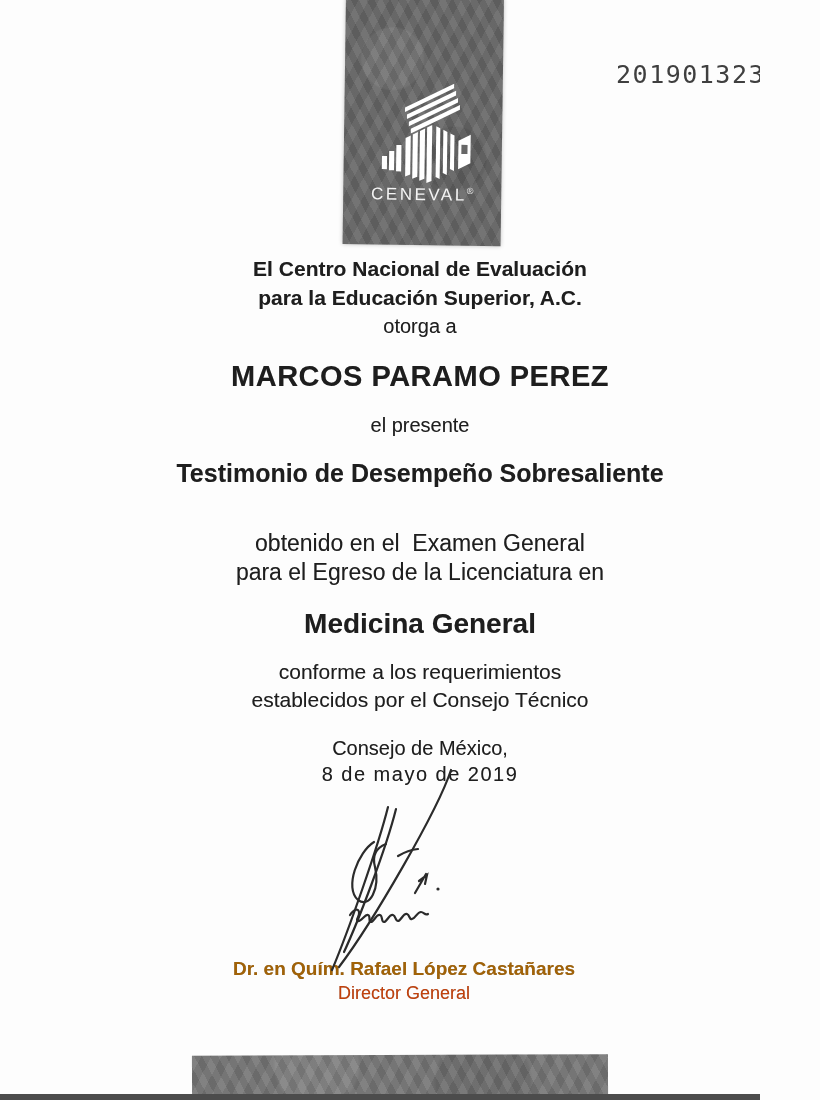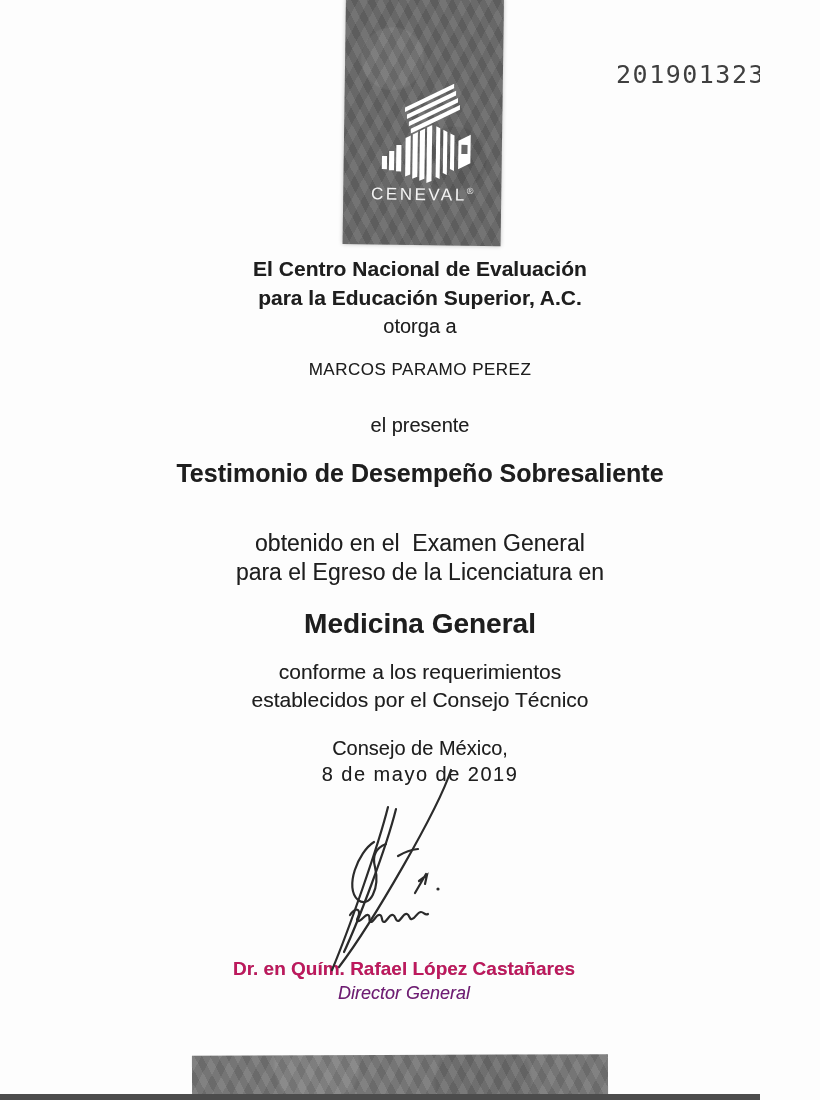--- a/index.html
+++ b/index.html
@@ -40,32 +40,32 @@
   }
   .brand sup{font-size:9px;letter-spacing:0;}
 
   
   .tline{position:absolute;left:20px;width:800px;text-align:center;
     text-shadow:0 0 .6px rgba(30,30,30,.35);}
   .tline2{position:absolute;left:4px;width:800px;text-align:center;
     text-shadow:0 0 .6px rgba(30,30,30,.35);}
   .institution{top:254px;font-size:21px;line-height:29px;font-weight:bold;}
   .grants{top:315px;font-size:20px;}
-  .name{top:360px;font-size:17px;font-weight:normal;letter-spacing:.5px;}
+  .name{top:360px;font-size:29px;font-weight:bold;letter-spacing:.5px;}
   .presente{top:414px;font-size:20px;}
   .award{top:459px;font-size:25px;font-weight:bold;}
   .obtained{top:529px;font-size:23px;line-height:29px;}
   .obtained .pre{white-space:pre;}
   .program{top:608px;font-size:28px;font-weight:bold;}
   .conforme{top:658px;font-size:21px;line-height:28px;}
   .place{top:735px;font-size:20px;line-height:26px;}
   .place .date{letter-spacing:1.5px;text-align:center;}
   .signatory{top:957px;line-height:24px;}
-  .signatory .sig-name{font-size:19px;font-weight:bold;color:#be185d;}
-  .signatory .sig-title{font-size:18px;color:#701a75;font-style:italic;}
+  .signatory .sig-name{font-size:19px;font-weight:bold;color:#a16207;}
+  .signatory .sig-title{font-size:18px;color:#c2410c;}
 
   .signature-svg{position:absolute;left:318px;top:762px;width:150px;height:215px;z-index:5;}
 
   .bottom-block{position:absolute;left:192px;top:1055px;width:416px;height:41px;
     background-color:#767676;transform:rotate(-0.2deg);}
   .bottom-line{position:absolute;left:0;top:1094px;width:820px;height:6px;background:#4c4c4c;}
 </style>
 </head>
 <body>
 

